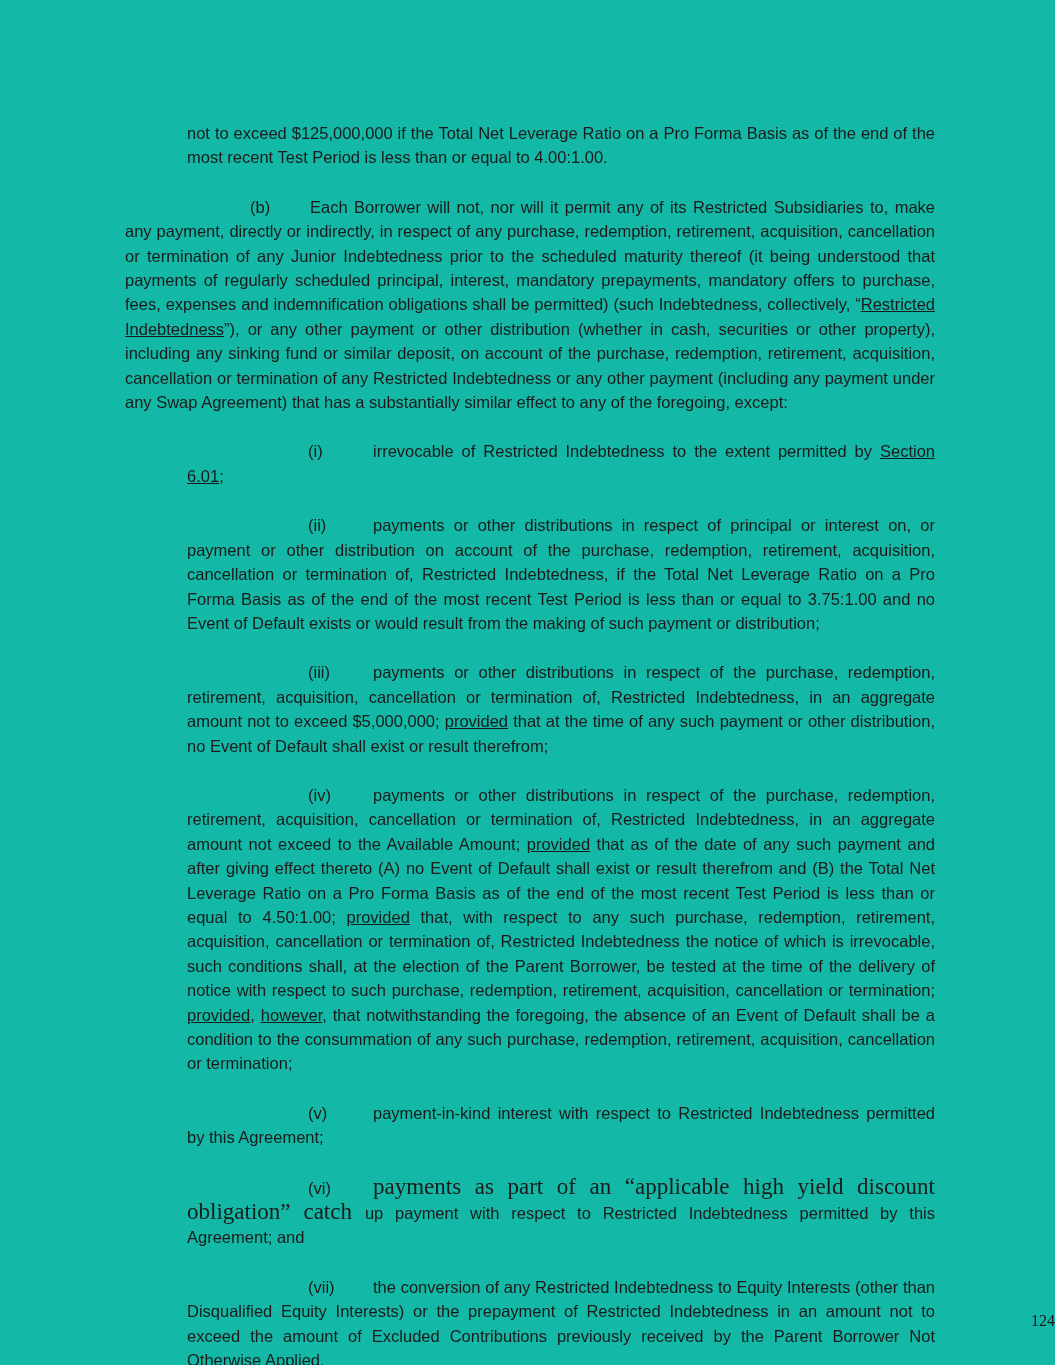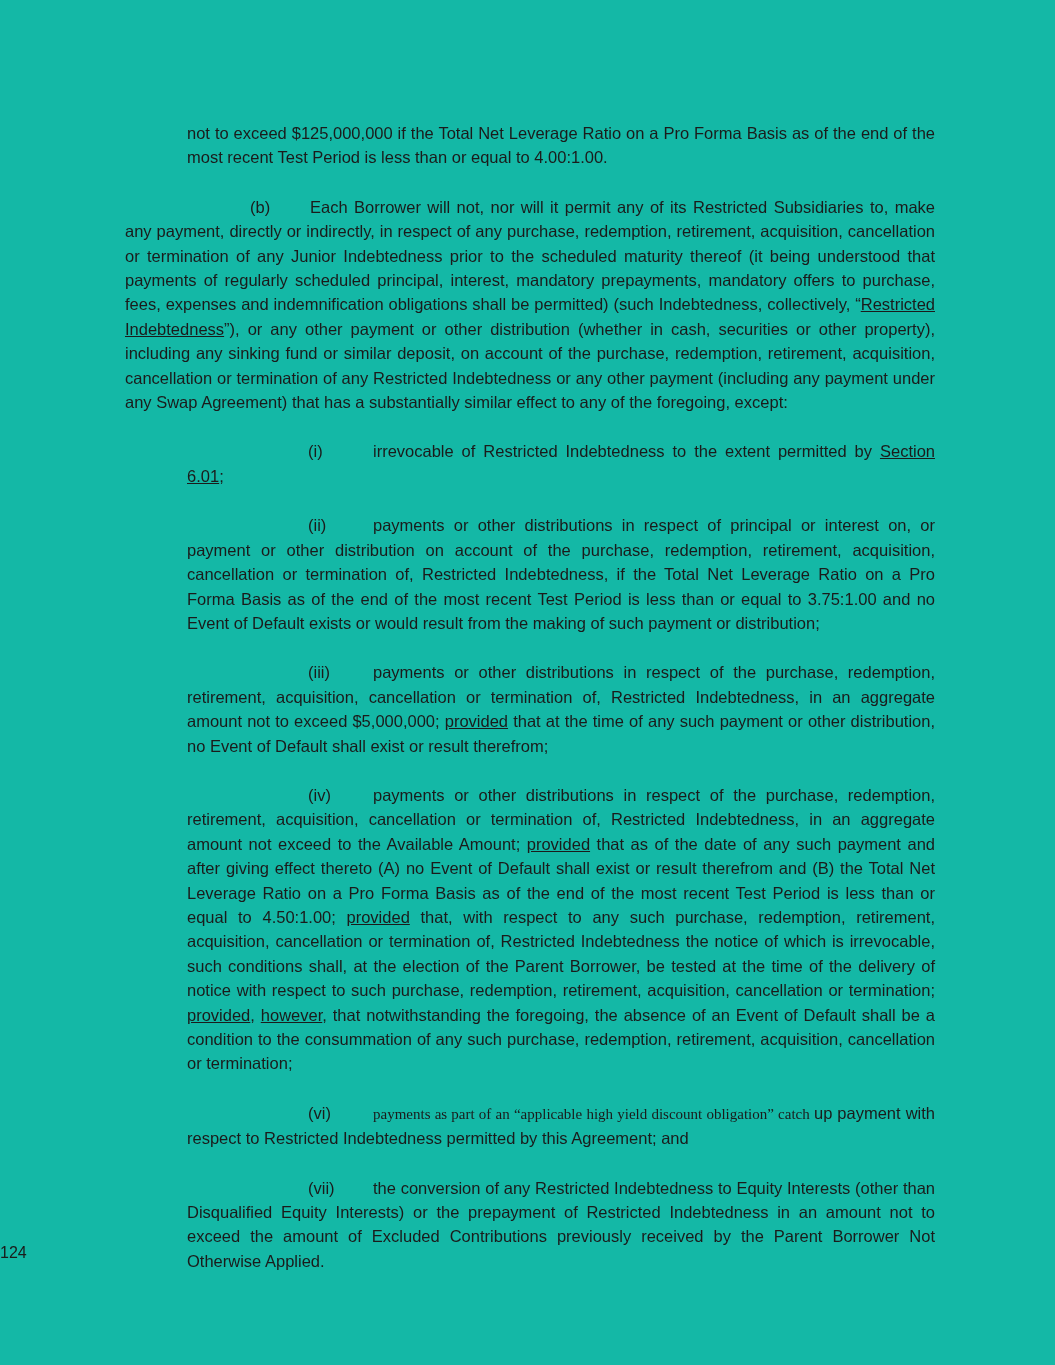--- a/index.html
+++ b/index.html
@@ -46,40 +46,42 @@
   p.item .lbl {
     display: inline-block;
     width: 65px;
     text-indent: 0;
   }
   .u {
     text-decoration: underline;
   }
   .serif {
     font-family: "Liberation Serif", serif;
-    font-size: 15px;
+    font-size: 23px;
   }
   .page-number {
     position: absolute;
     left: 0;
     right: 0;
-    top: 1244px;
-    text-align: left;
+    top: 1312px;
+    text-align: right;
     font-size: 16px;
     color: #1b1b1b;
+    font-family: Liberation Serif, serif;
   }
 </style>
 </head>
 <body>
 
 <div class="page">
   <main class="doc-body" id="doc-body">
       <p class="intro"><span>not to exceed $125,000,000 if the Total Net Leverage Ratio on a Pro Forma Basis as of the end of the most recent Test Period is less than or equal to 4.00:1.00.</span></p>
       <p class="body-para"><span class="lbl">(b)</span><span>Each Borrower will not, nor will it permit any of its Restricted Subsidiaries to, make any payment, directly or indirectly, in respect of any purchase, redemption, retirement, acquisition, cancellation or termination of any Junior Indebtedness prior to the scheduled maturity thereof (it being understood that payments of regularly scheduled principal, interest, mandatory prepayments, mandatory offers to purchase, fees, expenses and indemnification obligations shall be permitted) (such Indebtedness, collectively, “</span><span class="u">Restricted Indebtedness</span><span>”), or any other payment or other distribution (whether in cash, securities or other property), including any sinking fund or similar deposit, on account of the purchase, redemption, retirement, acquisition, cancellation or termination of any Restricted Indebtedness or any other payment (including any payment under any Swap Agreement) that has a substantially similar effect to any of the foregoing, except:</span></p>
       <p class="item"><span class="lbl">(i)</span><span>irrevocable of Restricted Indebtedness to the extent permitted by </span><span class="u">Section 6.01</span><span>;</span></p>
       <p class="item"><span class="lbl">(ii)</span><span>payments or other distributions in respect of principal or interest on, or payment or other distribution on account of the purchase, redemption, retirement, acquisition, cancellation or termination of, Restricted Indebtedness, if the Total Net Leverage Ratio on a Pro Forma Basis as of the end of the most recent Test Period is less than or equal to 3.75:1.00 and no Event of Default exists or would result from the making of such payment or distribution;</span></p>
       <p class="item"><span class="lbl">(iii)</span><span>payments or other distributions in respect of the purchase, redemption, retirement, acquisition, cancellation or termination of, Restricted Indebtedness, in an aggregate amount not to exceed $5,000,000; </span><span class="u">provided</span><span> that at the time of any such payment or other distribution, no Event of Default shall exist or result therefrom;</span></p>
       <p class="item"><span class="lbl">(iv)</span><span>payments or other distributions in respect of the purchase, redemption, retirement, acquisition, cancellation or termination of, Restricted Indebtedness, in an aggregate amount not exceed to the Available Amount; </span><span class="u">provided</span><span> that as of the date of any such payment and after giving effect thereto (A) no Event of Default shall exist or result therefrom and (B) the Total Net Leverage Ratio on a Pro Forma Basis as of the end of the most recent Test Period is less than or equal to 4.50:1.00; </span><span class="u">provided</span><span> that, with respect to any such purchase, redemption, retirement, acquisition, cancellation or termination of, Restricted Indebtedness the notice of which is irrevocable, such conditions shall, at the election of the Parent Borrower, be tested at the time of the delivery of notice with respect to such purchase, redemption, retirement, acquisition, cancellation or termination; </span><span class="u">provided</span><span>, </span><span class="u">however</span><span>, that notwithstanding the foregoing, the absence of an Event of Default shall be a condition to the consummation of any such purchase, redemption, retirement, acquisition, cancellation or termination;</span></p>
+      <p class="item"><span class="lbl">(v)</span><span>payment-in-kind interest with respect to Restricted Indebtedness permitted by this Agreement;</span></p>
       <p class="item"><span class="lbl">(vi)</span><span class="serif">payments as part of an “applicable high yield discount obligation” catch </span><span>up payment with respect to Restricted Indebtedness permitted by this Agreement; and</span></p>
       <p class="item"><span class="lbl">(vii)</span><span>the conversion of any Restricted Indebtedness to Equity Interests (other than Disqualified Equity Interests) or the prepayment of Restricted Indebtedness in an amount not to exceed the amount of Excluded Contributions previously received by the Parent Borrower Not Otherwise Applied.</span></p>
     </main>
   <footer class="page-number">124</footer>
 </div>
 
 </body></html>

